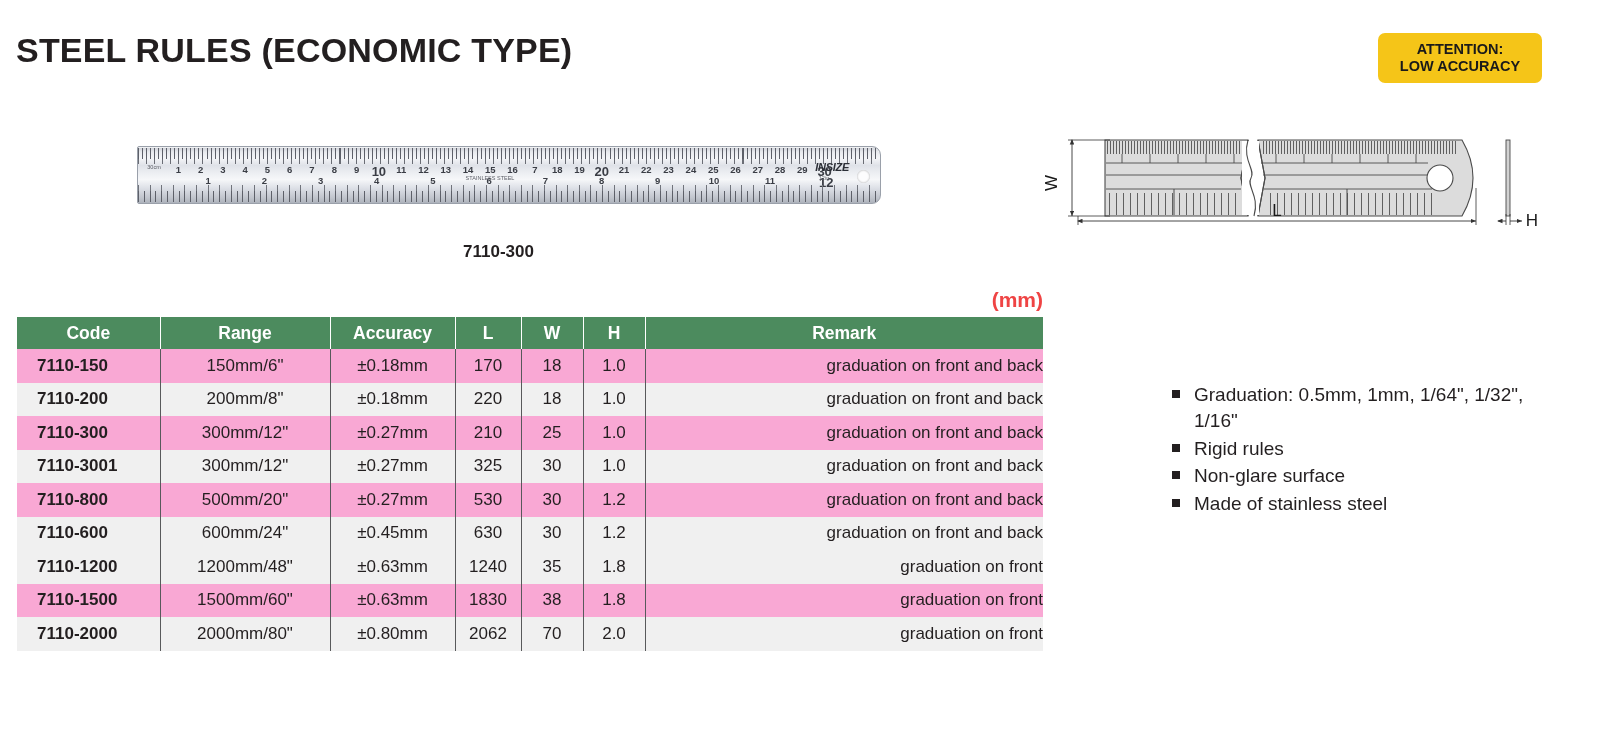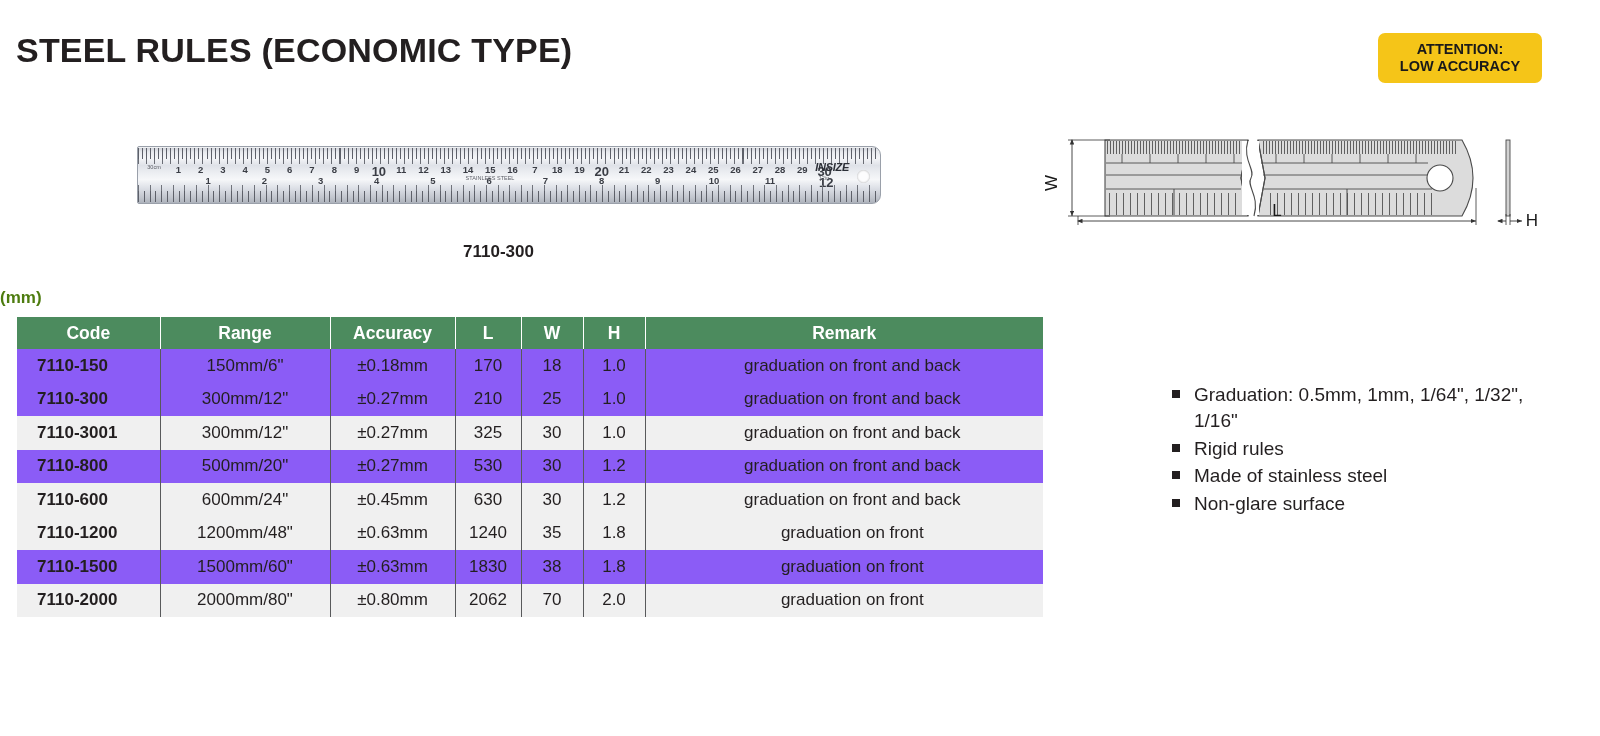--- a/index.html
+++ b/index.html
@@ -67,22 +67,22 @@
   }
   #product-label{
     position:absolute;left:463px;top:242px;font-size:17px;font-weight:bold;color:#231f20;
   }
 
   
   #tech-drawing{position:absolute;left:1032px;top:126px;width:520px;height:110px;}
 
   
   #unit-note{
-    position:absolute;left:0;top:288px;width:1043px;text-align:left;
-    font-size:17px;font-weight:bold;color:#4d7c0f;
+    position:absolute;left:0;top:288px;width:1043px;text-align:right;
+    font-size:21px;font-weight:bold;color:#ef4444;
   }
 
   
   #spec-table{
     position:absolute;left:17px;top:317px;width:1026px;
     border-collapse:collapse;table-layout:fixed;
   }
   #spec-table col.c-code{width:143px;}
   #spec-table col.c-range{width:170px;}
   #spec-table col.c-acc{width:125px;}
@@ -94,24 +94,24 @@
     background:#4c8b5e;color:#ffffff;font-size:17.5px;font-weight:bold;
     height:32px;border-right:1.5px solid #ffffff;text-align:center;
     padding:0;
   }
   #spec-table thead th:last-child{border-right:none;}
   #spec-table tbody td{
     height:33.5px;font-size:17px;color:#231f20;padding:0 0 0 0;
     border-right:1px solid #58595b;text-align:center;
   }
   #spec-table tbody td:last-child{border-right:none;}
-  #spec-table tbody tr.odd td{background:#8b5cf6;}
+  #spec-table tbody tr.odd td{background:#f9a8d4;}
   #spec-table tbody tr.even td{background:#f0f0f0;}
   #spec-table td.code{font-weight:bold;padding-left:20px;text-align:left;}
-  #spec-table td.remark{text-align:center;padding-left:16px;margin-left:8px;}
+  #spec-table td.remark{text-align:right;padding-left:16px;margin-left:8px;}
 
   
   #feature-list{
     position:absolute;left:1172px;top:382px;width:380px;
     font-size:19px;color:#231f20;line-height:1.36;
   }
   #feature-list .feat{
     position:relative;padding-left:22px;margin-bottom:2px;
   }
   #feature-list .feat .bullet{
@@ -298,20 +298,29 @@
     <tbody id="spec-tbody">
         <tr class="odd">
           <td class="code">7110-150</td>
           <td>150mm/6"</td>
           <td>±0.18mm</td>
           <td>170</td>
           <td>18</td>
           <td>1.0</td>
           <td class="remark">graduation on front and back</td>
         </tr>
+        <tr class="even">
+          <td class="code">7110-200</td>
+          <td>200mm/8"</td>
+          <td>±0.18mm</td>
+          <td>220</td>
+          <td>18</td>
+          <td>1.0</td>
+          <td class="remark">graduation on front and back</td>
+        </tr>
         <tr class="odd">
           <td class="code">7110-300</td>
           <td>300mm/12"</td>
           <td>±0.27mm</td>
           <td>210</td>
           <td>25</td>
           <td>1.0</td>
           <td class="remark">graduation on front and back</td>
         </tr>
         <tr class="even">
@@ -367,17 +376,17 @@
           <td>70</td>
           <td>2.0</td>
           <td class="remark">graduation on front</td>
         </tr>
       </tbody>
   </table>
 
   <div id="feature-list">
       <div class="feat"><span class="bullet"></span><span>Graduation: 0.5mm, 1mm, 1/64", 1/32", 1/16"</span></div>
       <div class="feat"><span class="bullet"></span><span>Rigid rules</span></div>
+      <div class="feat"><span class="bullet"></span><span>Non-glare surface</span></div>
       <div class="feat"><span class="bullet"></span><span>Made of stainless steel</span></div>
-      <div class="feat"><span class="bullet"></span><span>Non-glare surface</span></div>
     </div>
 
 </div>
 
 </body></html>

